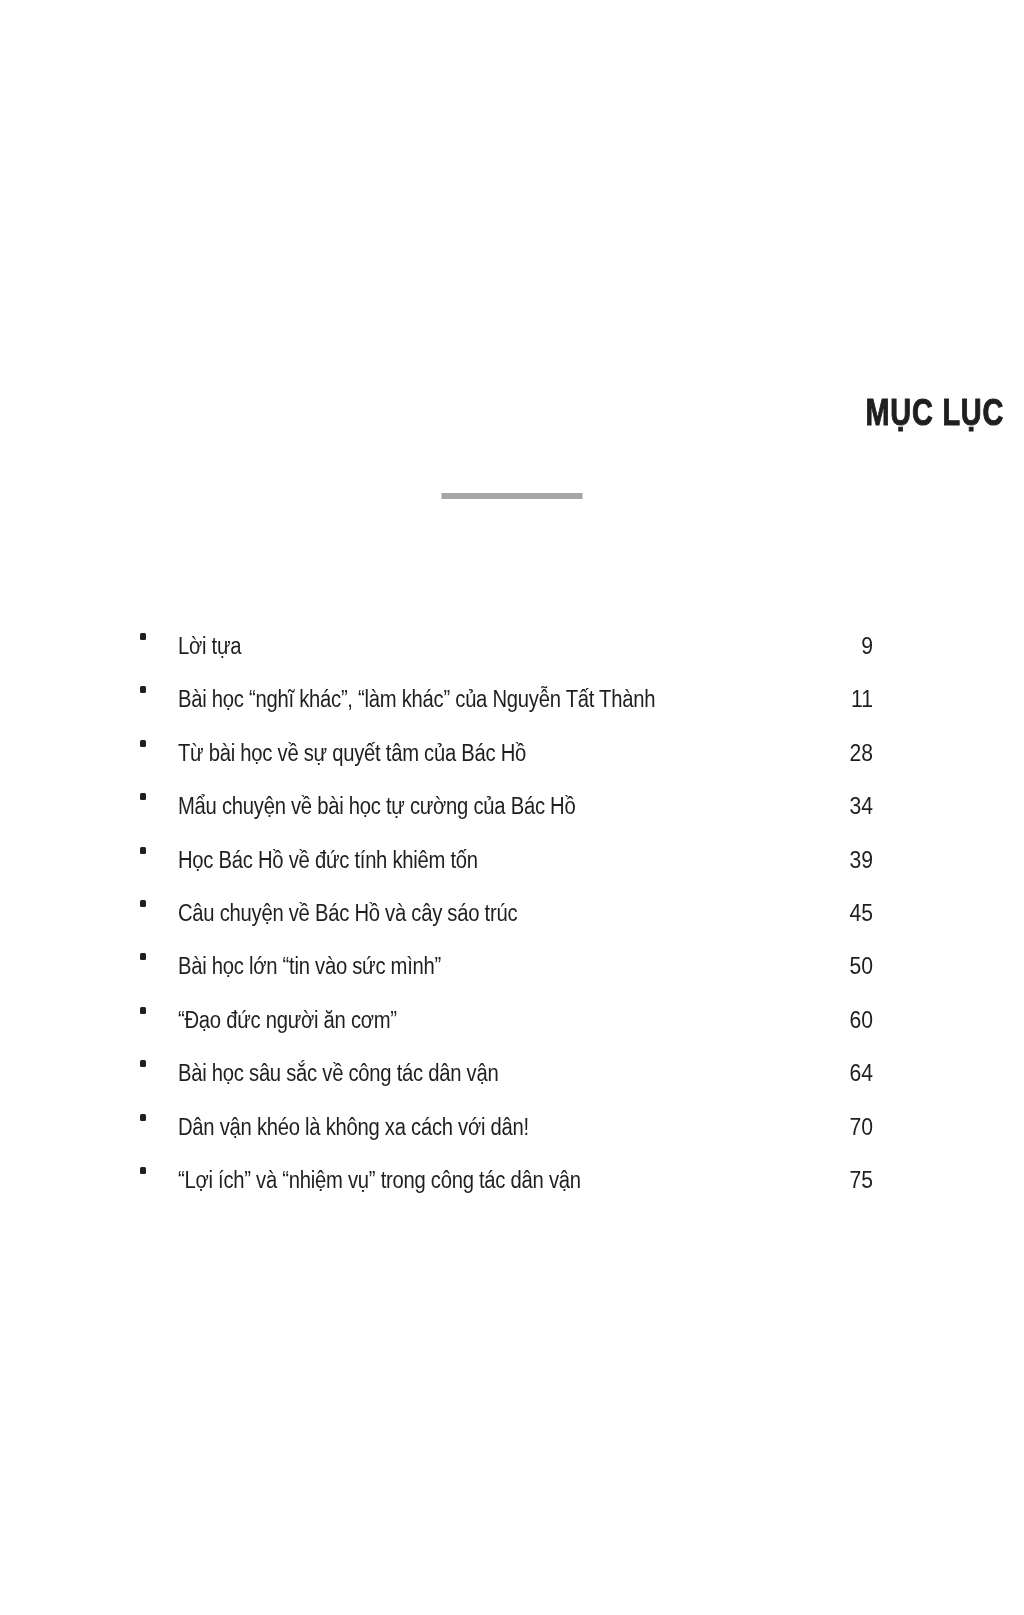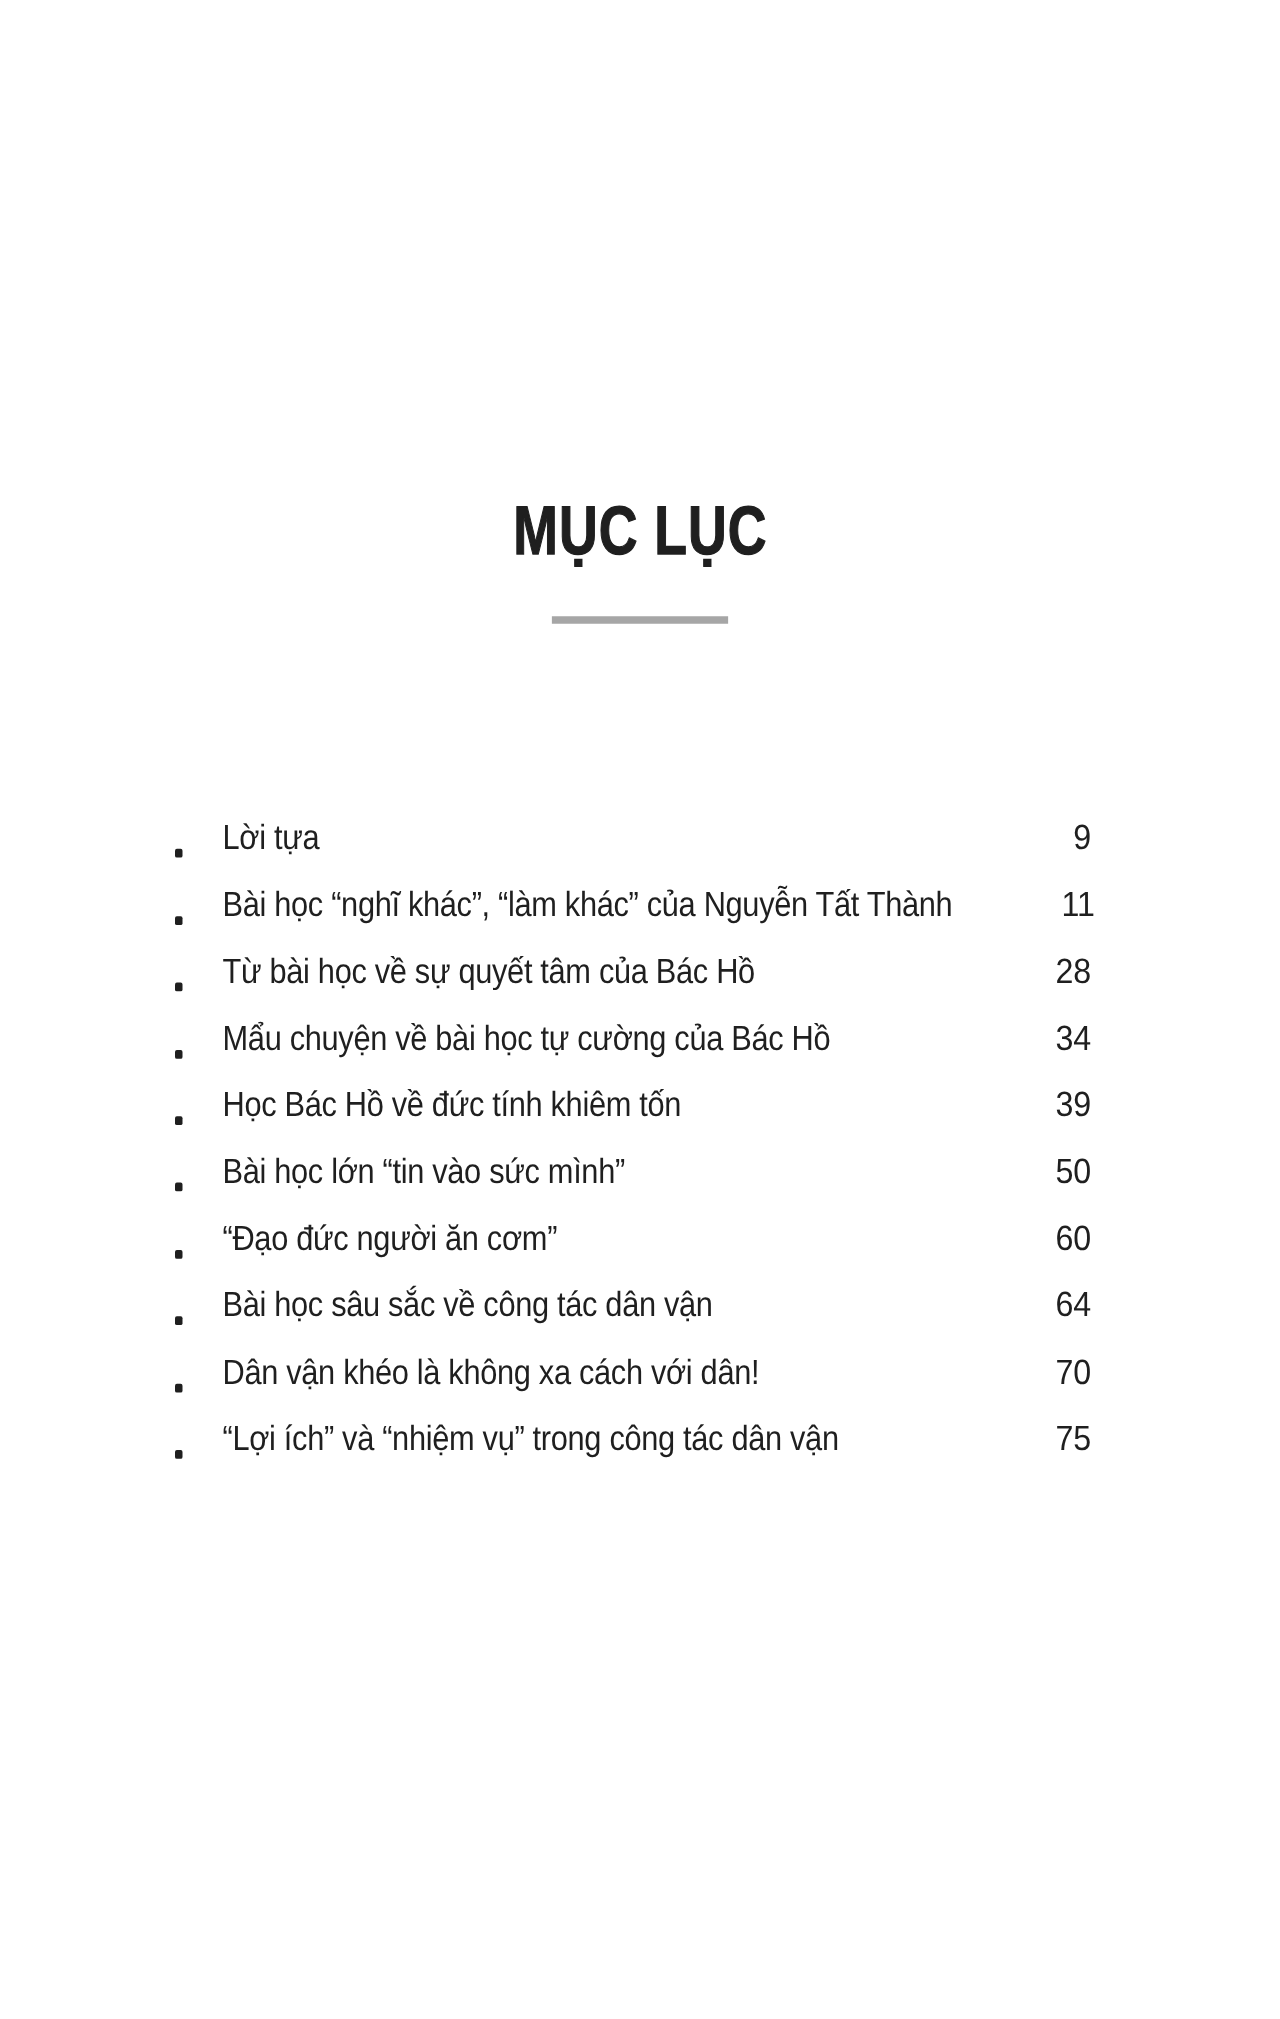--- a/index.html
+++ b/index.html
@@ -18,22 +18,22 @@
     width: 1024px;
     height: 1615px;
     background: var(--bg-color);
     overflow: hidden;
   }
   .toc-title {
     position: absolute;
     top: 392px;
     left: 0;
     width: 100%;
-    text-align: center;
-    font-size: 55px;
+    text-align: right;
+    font-size: 37px;
     font-weight: bold;
     letter-spacing: 1px;
     color: var(--text-color);
     -webkit-text-stroke: 1px var(--text-color);
   }
   .toc-title-inner {
     display: inline-block;
     transform: scaleX(0.78);
     transform-origin: 50% 50%;
     white-space: nowrap;
@@ -49,24 +49,24 @@
   }
   .toc-list {
     position: absolute;
     top: 633px;
     left: 140px;
     right: 151px; 
     list-style: none;
   }
   .toc-row {
     display: flex;
-    align-items: flex-end;
+    align-items: flex-start;
     height: 53.4px;
     color: var(--text-color);
-    font-size: 28px;
+    font-size: 23px;
   }
   .toc-bullet {
     flex: 0 0 auto;
     width: 6px;
     height: 7px;
     border-radius: 1.5px;
     background: var(--text-color);
     margin-right: 32px;
   }
   .toc-label {
@@ -118,20 +118,25 @@
         <span class="toc-label">Mẩu chuyện về bài học tự cường của Bác Hồ</span>
         <span class="toc-page">34</span>
       </li>
       <li class="toc-row">
         <span class="toc-bullet"></span>
         <span class="toc-label">Học Bác Hồ về đức tính khiêm tốn</span>
         <span class="toc-page">39</span>
       </li>
       <li class="toc-row">
         <span class="toc-bullet"></span>
+        <span class="toc-label">Câu chuyện về Bác Hồ và cây sáo trúc</span>
+        <span class="toc-page">45</span>
+      </li>
+      <li class="toc-row">
+        <span class="toc-bullet"></span>
         <span class="toc-label">Bài học lớn “tin vào sức mình”</span>
         <span class="toc-page">50</span>
       </li>
       <li class="toc-row">
         <span class="toc-bullet"></span>
         <span class="toc-label">“Đạo đức người ăn cơm”</span>
         <span class="toc-page">60</span>
       </li>
       <li class="toc-row">
         <span class="toc-bullet"></span>

